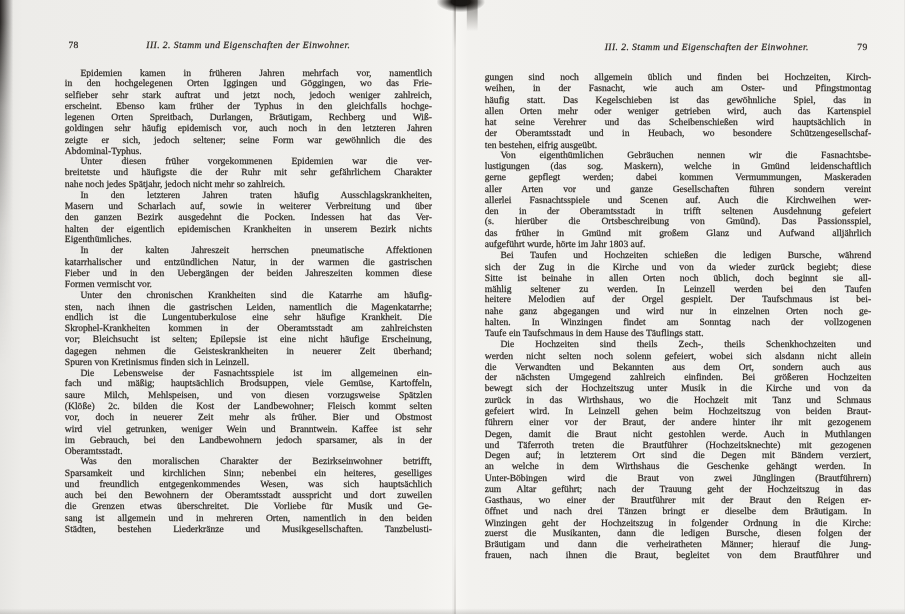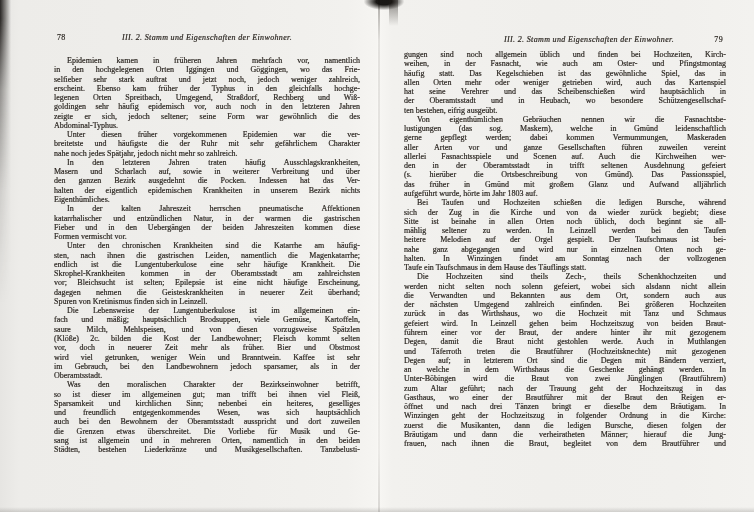--- a/index.html
+++ b/index.html
@@ -27,21 +27,21 @@
   .hdr-left{left:54px;top:33px;width:306px;}
   .hdr-right{left:404px;top:35px;width:322px;}
   .hdr .num{position:absolute;top:0;}
   .hdr-left .num{left:3px;}
   .hdr-right .num{right:3px;}
   .hdr .ttl{display:block;text-align:center;font-style:italic;}
   .hdr-right .ttl{transform:translateX(24px);}
 
   .pagebody{position:absolute;}
   .body-left{left:54px;top:56px;width:306px;}
-  .body-right{left:404px;top:50px;width:322px;}
+  .body-right{left:404px;top:60px;width:322px;}
   .para{margin:0;}
   .line{
     height:9.27px;line-height:9.27px;font-size:8px;
     text-align:justify;text-align-last:justify;overflow:hidden;
   }
   .line.last{text-align-last:left;}
   .line.indent{text-indent:13px;}
   .line,.hdr{-webkit-text-stroke:.22px rgba(41,36,31,.8);}
 </style>
 </head>
@@ -67,21 +67,21 @@
     <span class="ttl">III. 2. Stamm und Eigenschaften der Einwohner.</span>
     <span class="num">79</span>
   </div>
 
   <div class="pagebody body-left">
       <div class="para">
         <div class="line indent">Epidemien kamen in früheren Jahren mehrfach vor, namentlich</div>
         <div class="line">in den hochgelegenen Orten Iggingen und Göggingen, wo das Frie-</div>
         <div class="line">selfieber sehr stark auftrat und jetzt noch, jedoch weniger zahlreich,</div>
         <div class="line">erscheint. Ebenso kam früher der Typhus in den gleichfalls hochge-</div>
-        <div class="line">legenen Orten Spreitbach, Umgegend, Straßdorf, Rechberg und Wiß-</div>
+        <div class="line">legenen Orten Spreitbach, Durlangen, Bräutigam, Rechberg und Wiß-</div>
         <div class="line">goldingen sehr häufig epidemisch vor, auch noch in den letzteren Jahren</div>
         <div class="line">zeigte er sich, jedoch seltener; seine Form war gewöhnlich die des</div>
         <div class="line last">Abdominal-Typhus.</div>
       </div>
       <div class="para">
         <div class="line indent">Unter diesen früher vorgekommenen Epidemien war die ver-</div>
         <div class="line">breitetste und häufigste die der Ruhr mit sehr gefährlichem Charakter</div>
         <div class="line last">nahe noch jedes Spätjahr, jedoch nicht mehr so zahlreich.</div>
       </div>
       <div class="para">
@@ -100,32 +100,31 @@
       <div class="para">
         <div class="line indent">Unter den chronischen Krankheiten sind die Katarrhe am häufig-</div>
         <div class="line">sten, nach ihnen die gastrischen Leiden, namentlich die Magenkatarrhe;</div>
         <div class="line">endlich ist die Lungentuberkulose eine sehr häufige Krankheit. Die</div>
         <div class="line">Skrophel-Krankheiten kommen in der Oberamtsstadt am zahlreichsten</div>
         <div class="line">vor; Bleichsucht ist selten; Epilepsie ist eine nicht häufige Erscheinung,</div>
         <div class="line">dagegen nehmen die Geisteskrankheiten in neuerer Zeit überhand;</div>
         <div class="line last">Spuren von Kretinismus finden sich in Leinzell.</div>
       </div>
       <div class="para">
-        <div class="line indent">Die Lebensweise der Lungentuberkulose ist im allgemeinen ein-</div>
+        <div class="line indent">Die Lebensweise der Fasnachtsspiele ist im allgemeinen ein-</div>
         <div class="line">fach und mäßig; hauptsächlich Brodsuppen, viele Gemüse, Kartoffeln,</div>
         <div class="line">saure Milch, Mehlspeisen, und von diesen vorzugsweise Spätzlen</div>
         <div class="line">(Klöße) 2c. bilden die Kost der Landbewohner; Fleisch kommt selten</div>
         <div class="line">vor, doch in neuerer Zeit mehr als früher. Bier und Obstmost</div>
         <div class="line">wird viel getrunken, weniger Wein und Branntwein. Kaffee ist sehr</div>
         <div class="line">im Gebrauch, bei den Landbewohnern jedoch sparsamer, als in der</div>
         <div class="line last">Oberamtsstadt.</div>
       </div>
       <div class="para">
         <div class="line indent">Was den moralischen Charakter der Bezirkseinwohner betrifft,</div>
-        <div class="line">so ist dieser im allgemeinen gut; man trifft bei ihnen viel Fleiß,</div>
         <div class="line">Sparsamkeit und kirchlichen Sinn; nebenbei ein heiteres, geselliges</div>
         <div class="line">und freundlich entgegenkommendes Wesen, was sich hauptsächlich</div>
         <div class="line">auch bei den Bewohnern der Oberamtsstadt ausspricht und dort zuweilen</div>
         <div class="line">die Grenzen etwas überschreitet. Die Vorliebe für Musik und Ge-</div>
         <div class="line">sang ist allgemein und in mehreren Orten, namentlich in den beiden</div>
         <div class="line">Städten, bestehen Liederkränze und Musikgesellschaften. Tanzbelusti-</div>
       </div>
     </div>
   <div class="pagebody body-right">
       <div class="para">
@@ -134,21 +133,21 @@
         <div class="line">häufig statt. Das Kegelschieben ist das gewöhnliche Spiel, das in</div>
         <div class="line">allen Orten mehr oder weniger getrieben wird, auch das Kartenspiel</div>
         <div class="line">hat seine Verehrer und das Scheibenschießen wird hauptsächlich in</div>
         <div class="line">der Oberamtsstadt und in Heubach, wo besondere Schützengesellschaf-</div>
         <div class="line last">ten bestehen, eifrig ausgeübt.</div>
       </div>
       <div class="para">
         <div class="line indent">Von eigenthümlichen Gebräuchen nennen wir die Fasnachtsbe-</div>
         <div class="line">lustigungen (das sog. Maskern), welche in Gmünd leidenschaftlich</div>
         <div class="line">gerne gepflegt werden; dabei kommen Vermummungen, Maskeraden</div>
-        <div class="line">aller Arten vor und ganze Gesellschaften führen zuweilen vereint</div>
+        <div class="line">aller Arten vor und ganze Gesellschaften führen sondern vereint</div>
         <div class="line">allerlei Fasnachtsspiele und Scenen auf. Auch die Kirchweihen wer-</div>
         <div class="line">den in der Oberamtsstadt in trifft seltenen Ausdehnung gefeiert</div>
         <div class="line">(s. hierüber die Ortsbeschreibung von Gmünd). Das Passionsspiel,</div>
         <div class="line">das früher in Gmünd mit großem Glanz und Aufwand alljährlich</div>
         <div class="line last">aufgeführt wurde, hörte im Jahr 1803 auf.</div>
       </div>
       <div class="para">
         <div class="line indent">Bei Taufen und Hochzeiten schießen die ledigen Bursche, während</div>
         <div class="line">sich der Zug in die Kirche und von da wieder zurück begiebt; diese</div>
         <div class="line">Sitte ist beinahe in allen Orten noch üblich, doch beginnt sie all-</div>
@@ -156,20 +155,21 @@
         <div class="line">heitere Melodien auf der Orgel gespielt. Der Taufschmaus ist bei-</div>
         <div class="line">nahe ganz abgegangen und wird nur in einzelnen Orten noch ge-</div>
         <div class="line">halten. In Winzingen findet am Sonntag nach der vollzogenen</div>
         <div class="line last">Taufe ein Taufschmaus in dem Hause des Täuflings statt.</div>
       </div>
       <div class="para">
         <div class="line indent">Die Hochzeiten sind theils Zech-, theils Schenkhochzeiten und</div>
         <div class="line">werden nicht selten noch solenn gefeiert, wobei sich alsdann nicht allein</div>
         <div class="line">die Verwandten und Bekannten aus dem Ort, sondern auch aus</div>
         <div class="line">der nächsten Umgegend zahlreich einfinden. Bei größeren Hochzeiten</div>
+        <div class="line">bewegt sich der Hochzeitszug unter Musik in die Kirche und von da</div>
         <div class="line">zurück in das Wirthshaus, wo die Hochzeit mit Tanz und Schmaus</div>
         <div class="line">gefeiert wird. In Leinzell gehen beim Hochzeitszug von beiden Braut-</div>
         <div class="line">führern einer vor der Braut, der andere hinter ihr mit gezogenem</div>
         <div class="line">Degen, damit die Braut nicht gestohlen werde. Auch in Muthlangen</div>
         <div class="line">und Täferroth treten die Brautführer (Hochzeitsknechte) mit gezogenen</div>
         <div class="line">Degen auf; in letzterem Ort sind die Degen mit Bändern verziert,</div>
         <div class="line">an welche in dem Wirthshaus die Geschenke gehängt werden. In</div>
         <div class="line">Unter-Böbingen wird die Braut von zwei Jünglingen (Brautführern)</div>
         <div class="line">zum Altar geführt; nach der Trauung geht der Hochzeitszug in das</div>
         <div class="line">Gasthaus, wo einer der Brautführer mit der Braut den Reigen er-</div>

